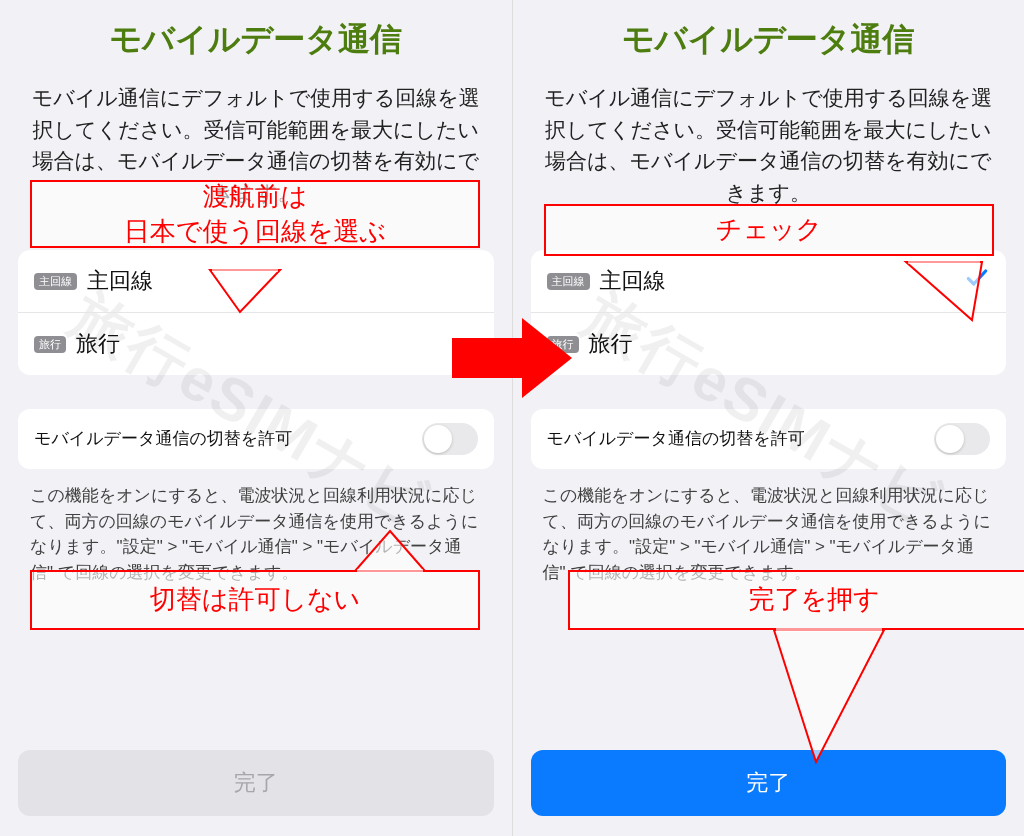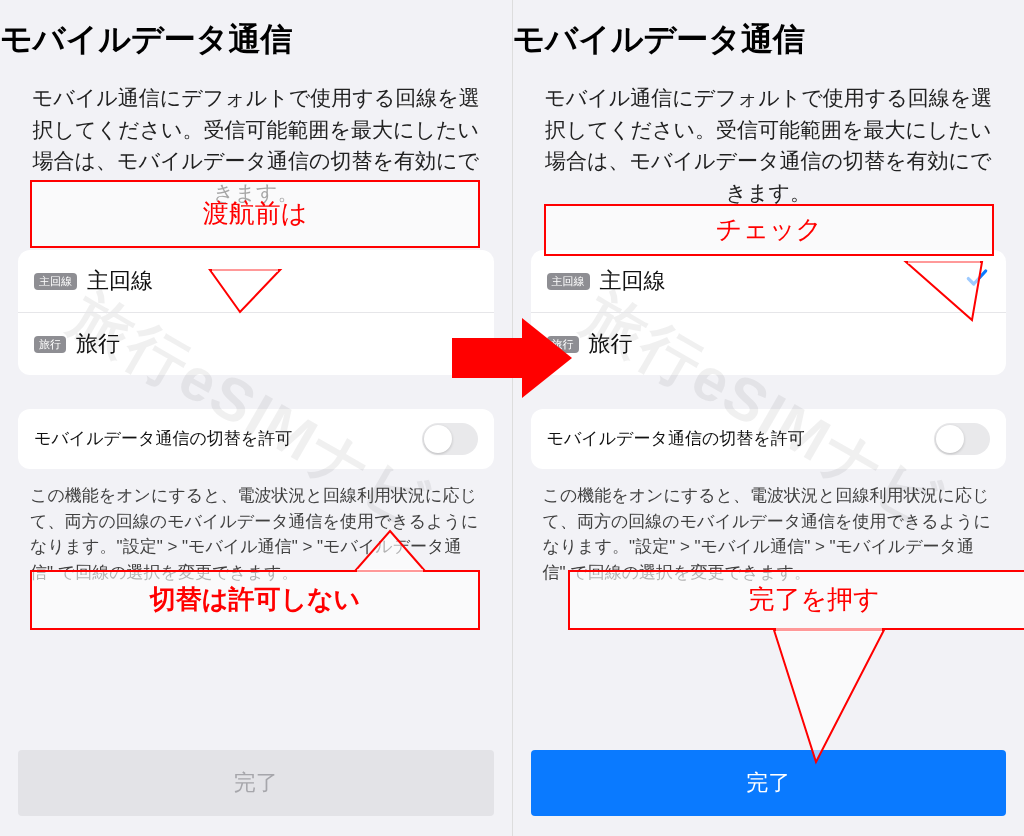--- a/index.html
+++ b/index.html
@@ -21,22 +21,22 @@
     background: #f2f2f6;
     padding: 10px 0px 0 0px;
     position: relative;
     display: flex;
     flex-direction: column;
   }
   .screen.left { border-right: 1px solid #ddd; }
   .title {
     font-size: 32px;
     font-weight: 700;
-    text-align: left;
-    color: #000000;
+    text-align: center;
+    color: #4d7c0f;
     margin: 8px 0 20px 0;
   }
   .desc {
     font-size: 21px;
     line-height: 1.5;
     text-align: center;
     color: #212121;
     padding: 0 30px;
     margin-bottom: 42px;
   }
@@ -108,21 +108,21 @@
     box-shadow: 0 1px 3px rgba(0,0,0,.2);
   }
   .hint {
     font-size: 17px;
     color: #404040;
     line-height: 1.5;
     padding: 8px 30px 10px 30px;
   }
   .done-btn {
     margin: 10px 18px 20px 18px;
-    border-radius: 4px;
+    border-radius: 12px;
     padding: 18px 0;
     text-align: center;
     font-size: 22px;
     font-weight: 500;
   }
   .done-btn.disabled {
     background: #e3e3e7;
     color: #a6a6ab;
   }
   .done-btn.enabled {
@@ -235,27 +235,28 @@
 </div>
 
 <div class="big-arrow">
   <svg viewBox="0 0 120 80">
     <polygon points="0,20 70,20 70,0 120,40 70,80 70,60 0,60" fill="#ff0000"></polygon>
   </svg>
 </div>
 
 <div class="anno" style="left:30px; top:180px; width:450px; height:68px;">
   <span>渡航前は</span>
+  <span class="l2">日本で使う回線を選ぶ</span>
 </div>
 <svg style="position:absolute; left:190px; top:268px; pointer-events:none" width="120" height="50">
   <polygon points="20,2 90,2 50,44" fill="rgba(255,255,255,0.6)" stroke="#f00" stroke-width="2"></polygon>
   <line x1="22" y1="2" x2="88" y2="2" stroke="rgba(255,255,255,0.6)" stroke-width="4"></line>
 </svg>
 
-<div class="anno" style="left:30px; top:570px; width:450px; height:60px;font-weight:bold;">
+<div class="anno" style="left:30px; top:570px; width:450px; height:60px;">
   <span>切替は許可しない</span>
 </div>
 <svg style="position:absolute; left:330px; top:527px; pointer-events:none" width="120" height="47">
   <polygon points="60,4 95,44 25,44" fill="rgba(255,255,255,0.6)" stroke="#f00" stroke-width="2"></polygon>
   <line x1="27" y1="44" x2="93" y2="44" stroke="rgba(255,255,255,0.6)" stroke-width="4"></line>
 </svg>
 
 <div class="anno" style="left:544px; top:204px; width:450px; height:52px;">
   <span>チェック</span>
 </div>

